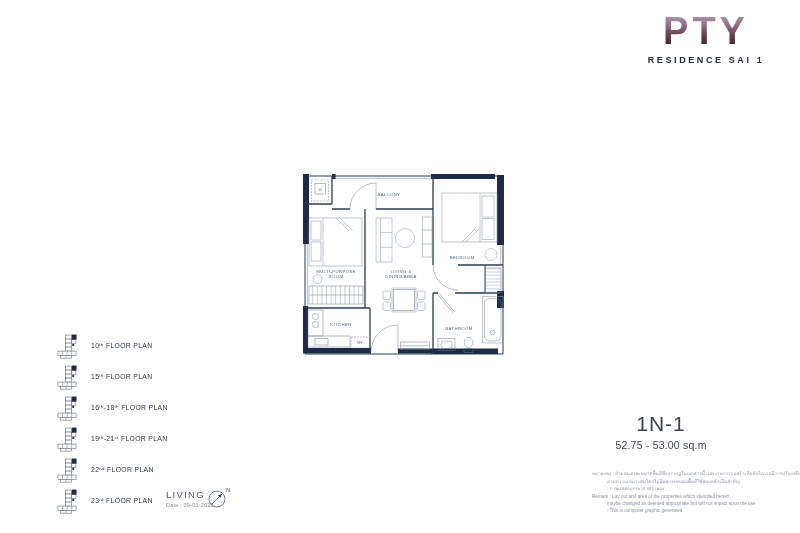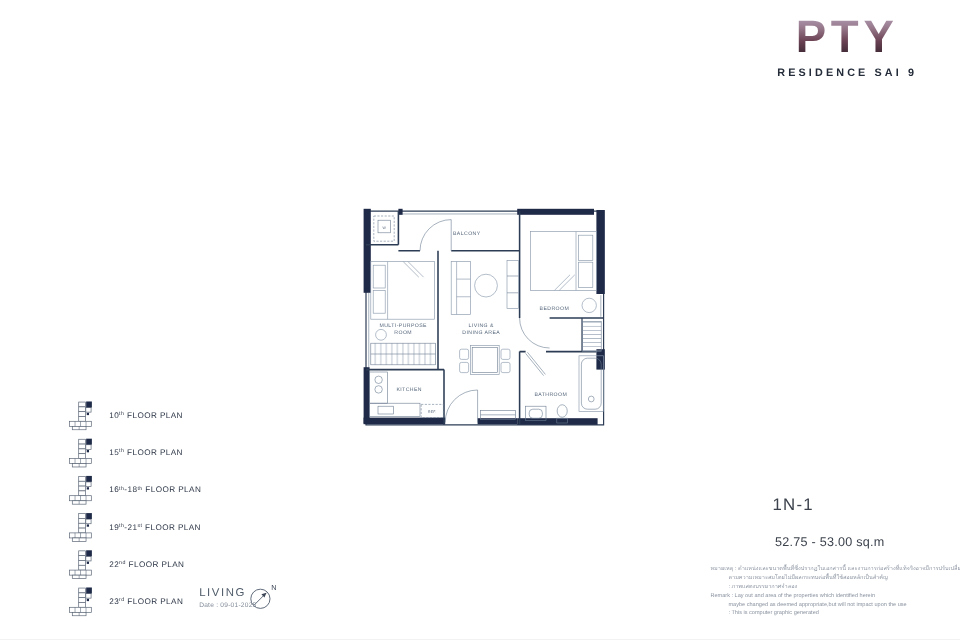--- a/index.html
+++ b/index.html
@@ -24,22 +24,22 @@
   .floor-label .sup{font-size:4.4px;vertical-align:2.3px;}
 
   
   .keyplan{position:absolute;left:166px;top:489px;}
   .keyplan-title{font-size:9.5px;letter-spacing:1.3px;color:#4e5a68;}
   .keyplan-date{font-size:5.5px;color:#828b98;margin-top:2px;letter-spacing:.2px;}
   .north{position:absolute;left:205px;top:483px;}
 
   
   .unit{position:absolute;left:585px;top:412px;width:152px;text-align:center;}
-  .unit-code{font-size:14px;color:#3d434d;letter-spacing:1px;}
-  .unit-area{font-size:10.5px;color:#3d434d;margin-top:18px;letter-spacing:.2px;text-align:right;}
+  .unit-code{font-size:21px;color:#3d434d;letter-spacing:1px;}
+  .unit-area{font-size:10.5px;color:#3d434d;margin-top:3px;letter-spacing:.2px;}
 
   
   .remark{position:absolute;left:592px;top:470px;width:380px;
           transform:scale(.5);transform-origin:0 0;
           font-size:9.3px;line-height:1.6;color:#8a93a0;}
   .remark-line{white-space:nowrap;}
   .remark-line.indent{padding-left:30px;}
 
   
   .plan{position:absolute;left:292px;top:158px;}
@@ -54,21 +54,21 @@
   .tiny-t{font-size:2.9px;fill:#55667a;letter-spacing:.2px;text-anchor:middle;
           font-family:"Liberation Sans",sans-serif;}
 </style>
 </head>
 <body>
 
 <div class="page">
 
   <div class="logo">
     <div class="logo-pty">PTY</div>
-    <div class="logo-sub">RESIDENCE SAI 9</div>
+    <div class="logo-sub">RESIDENCE SAI 1</div>
   </div>
 
   <div class="floor-list">
 
   <div class="floor-item">
       <svg width="21" height="25" viewBox="0 0 22 26">
         <g stroke="#5a6575" stroke-width="0.6" fill="#ffffff">
           <rect x="9" y="1" width="6" height="4.2"></rect>
           <rect x="9" y="5.2" width="6" height="4.2"></rect>
             <rect x="15.2" y="5.8" width="4.6" height="4"></rect>

